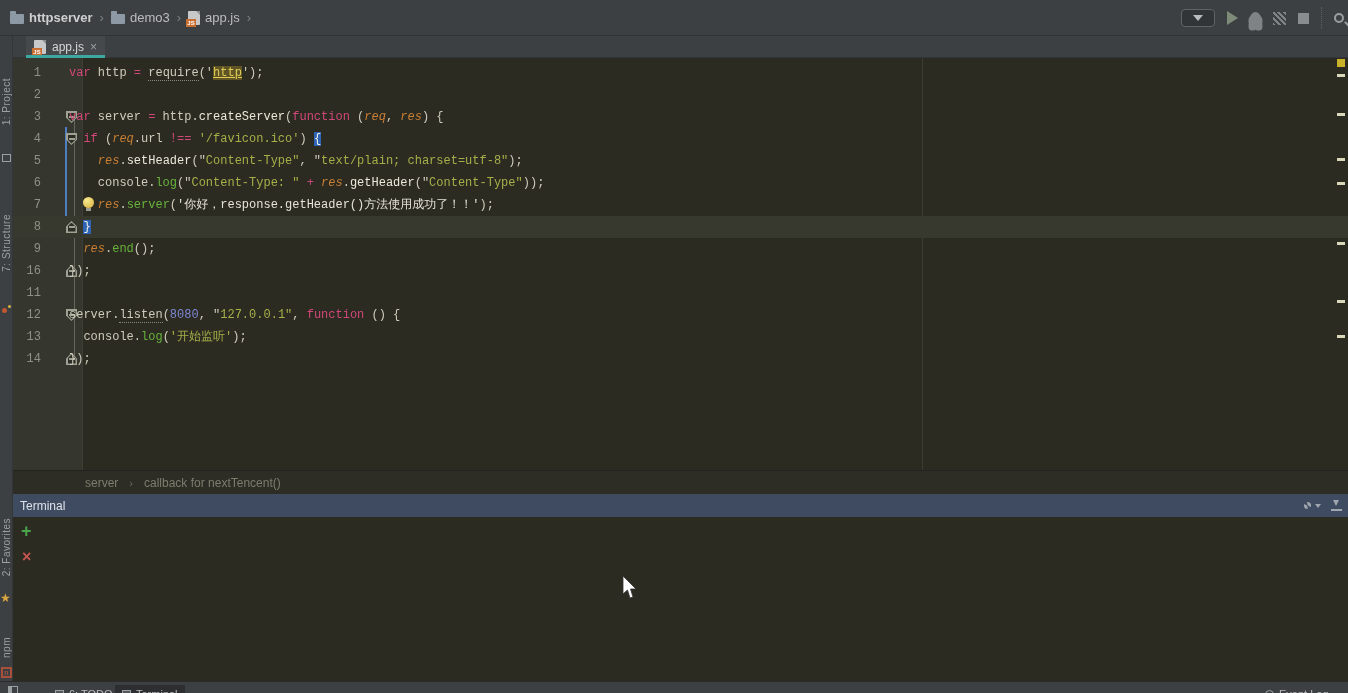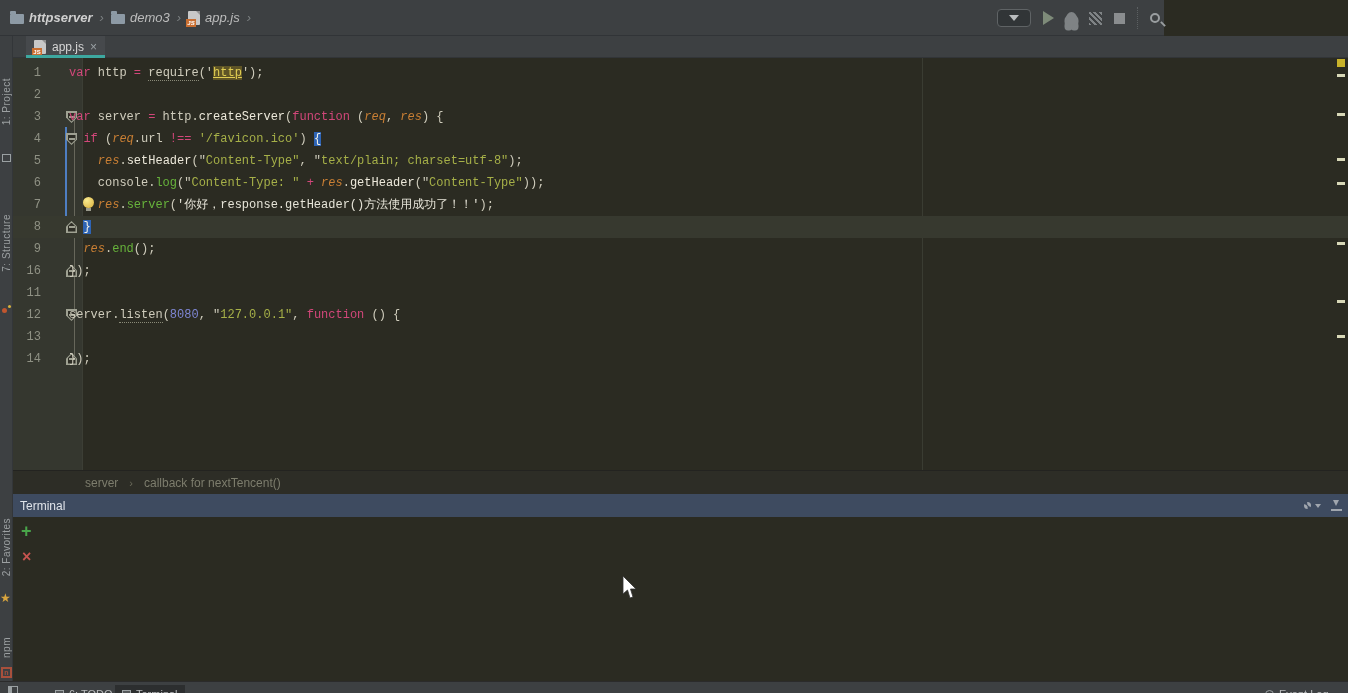--- a/index.html
+++ b/index.html
@@ -2,22 +2,22 @@
 <html><head>
 <meta charset="utf-8">
 <style>
   * { margin:0; padding:0; box-sizing:border-box; }
   html,body { width:1348px; height:693px; overflow:hidden; background:#2b2b22;
               font-family:"Liberation Sans", sans-serif; }
   .abs { position:absolute; }
   #app { position:relative; width:1348px; height:693px; background:#2b2b22; }
 
   
-  #toolbar { left:0; top:0; width:1164px; height:36px; background:#3d4042;
-             border-bottom:1px solid #313437; display:flex; align-items:center;font-style:italic; }
+  #toolbar { left:0; top:0; width:1348px; height:36px; background:#3d4042;
+             border-bottom:1px solid #313437; display:flex; align-items:center; }
   .crumbs { display:flex; align-items:center; padding-left:10px; gap:4px; }
   .crumb { display:flex; align-items:center; gap:5px; color:#bcbcbc; font-size:13px; cursor:default; }
   .crumb.first { font-weight:bold; color:#cfcfcf; }
   .chev { color:#7c8082; font-size:13px; padding:0 3px; }
   .folder-ic { width:14px; height:10px; background:#8d9aa5; border-radius:1px; position:relative; margin-top:2px; }
   .folder-ic::before { content:""; position:absolute; left:0; top:-3px; width:6px; height:3px;
                        background:#8d9aa5; border-radius:1px 1px 0 0; }
   .jsfile-ic { width:12px; height:14px; background:#c8c8c8; position:relative; border-radius:1px; }
   .jsfile-ic::before { content:""; position:absolute; right:0; top:0; border:2.5px solid #8f8f8f;
                        border-left-color:transparent; border-bottom-color:transparent; }
@@ -213,21 +213,21 @@
           <div class="ed-line"><span class="ln">3</span><span class="fold fold-down"><span class="fold-in"></span><span class="fold-m"></span></span><span class="code"><span class="tk-kw">var</span><span class="tk-pl"> server </span><span class="tk-op">=</span><span class="tk-pl"> http.</span><span class="tk-meth">createServer</span><span class="tk-pl">(</span><span class="tk-kw">function</span><span class="tk-pl"> (</span><span class="tk-param">req</span><span class="tk-pl">, </span><span class="tk-param">res</span><span class="tk-pl">) {</span></span></div>
           <div class="ed-line"><span class="ln">4</span><span class="fold fold-down"><span class="fold-in"></span><span class="fold-m"></span></span><span class="code"><span class="tk-pl">  </span><span class="tk-kw">if</span><span class="tk-pl"> (</span><span class="tk-param">req</span><span class="tk-pl">.url </span><span class="tk-op">!==</span><span class="tk-pl"> </span><span class="tk-str">'/favicon.ico'</span><span class="tk-pl">) </span><span class="tk-brace">{</span></span></div>
           <div class="ed-line"><span class="ln">5</span><span class="code"><span class="tk-pl">    </span><span class="tk-param">res</span><span class="tk-pl">.</span><span class="tk-meth">setHeader</span><span class="tk-pl">("</span><span class="tk-str">Content-Type</span><span class="tk-str">"</span><span class="tk-pl">, "</span><span class="tk-str">text/plain; charset=utf-8</span><span class="tk-str">"</span><span class="tk-pl">);</span></span></div>
           <div class="ed-line"><span class="ln">6</span><span class="code"><span class="tk-pl">    console.</span><span class="tk-fn">log</span><span class="tk-pl">("</span><span class="tk-str">Content-Type: </span><span class="tk-str">"</span><span class="tk-pl"> </span><span class="tk-op">+</span><span class="tk-pl"> </span><span class="tk-param">res</span><span class="tk-pl">.</span><span class="tk-meth">getHeader</span><span class="tk-pl">("</span><span class="tk-str">Content-Type</span><span class="tk-str">"</span><span class="tk-pl">));</span></span></div>
           <div class="ed-line"><span class="ln">7</span><span class="bulb"></span><span class="code"><span class="tk-pl">    </span><span class="tk-param">res</span><span class="tk-pl">.</span><span class="tk-fn">server</span><span class="tk-pl">(</span><span class="tk-strw">'你好，response.getHeader()方法使用成功了！！'</span><span class="tk-pl">);</span></span></div>
           <div class="ed-line current"><span class="ln">8</span><span class="fold fold-up"><span class="fold-in"></span><span class="fold-m"></span></span><span class="code"><span class="tk-pl">  </span><span class="tk-brace">}</span></span></div>
           <div class="ed-line"><span class="ln">9</span><span class="code"><span class="tk-pl">  </span><span class="tk-param">res</span><span class="tk-pl">.</span><span class="tk-fn">end</span><span class="tk-pl">();</span></span></div>
           <div class="ed-line"><span class="ln">16</span><span class="fold fold-up"><span class="fold-in"></span><span class="fold-m"></span></span><span class="code"><span class="tk-pl">});</span></span></div>
           <div class="ed-line"><span class="ln">11</span><span class="code"></span></div>
           <div class="ed-line"><span class="ln">12</span><span class="fold fold-down"><span class="fold-in"></span><span class="fold-m"></span></span><span class="code"><span class="tk-pl">server.</span><span class="tk-plu">listen</span><span class="tk-pl">(</span><span class="tk-num">8080</span><span class="tk-pl">, "</span><span class="tk-str">127.0.0.1</span><span class="tk-str">"</span><span class="tk-pl">, </span><span class="tk-kw">function</span><span class="tk-pl"> () {</span></span></div>
-          <div class="ed-line"><span class="ln">13</span></div>
+          <div class="ed-line"><span class="ln">13</span><span class="code"><span class="tk-pl">  console.</span><span class="tk-fn">log</span><span class="tk-pl">(</span><span class="tk-str">'开始监听'</span><span class="tk-pl">);</span></span></div>
           <div class="ed-line"><span class="ln">14</span><span class="fold fold-up"><span class="fold-in"></span><span class="fold-m"></span></span><span class="code"><span class="tk-pl">});</span></span></div>
         </div>
       <div id="stripe" class="abs">
         <span class="stripe-sq"></span>
       <span class="stripe-mark" style="top: 16px;"></span>
           <span class="stripe-mark" style="top: 55px;"></span>
           <span class="stripe-mark" style="top: 100px;"></span>
           <span class="stripe-mark" style="top: 124px;"></span>
           <span class="stripe-mark" style="top: 184px;"></span>
           <span class="stripe-mark" style="top: 242px;"></span>

